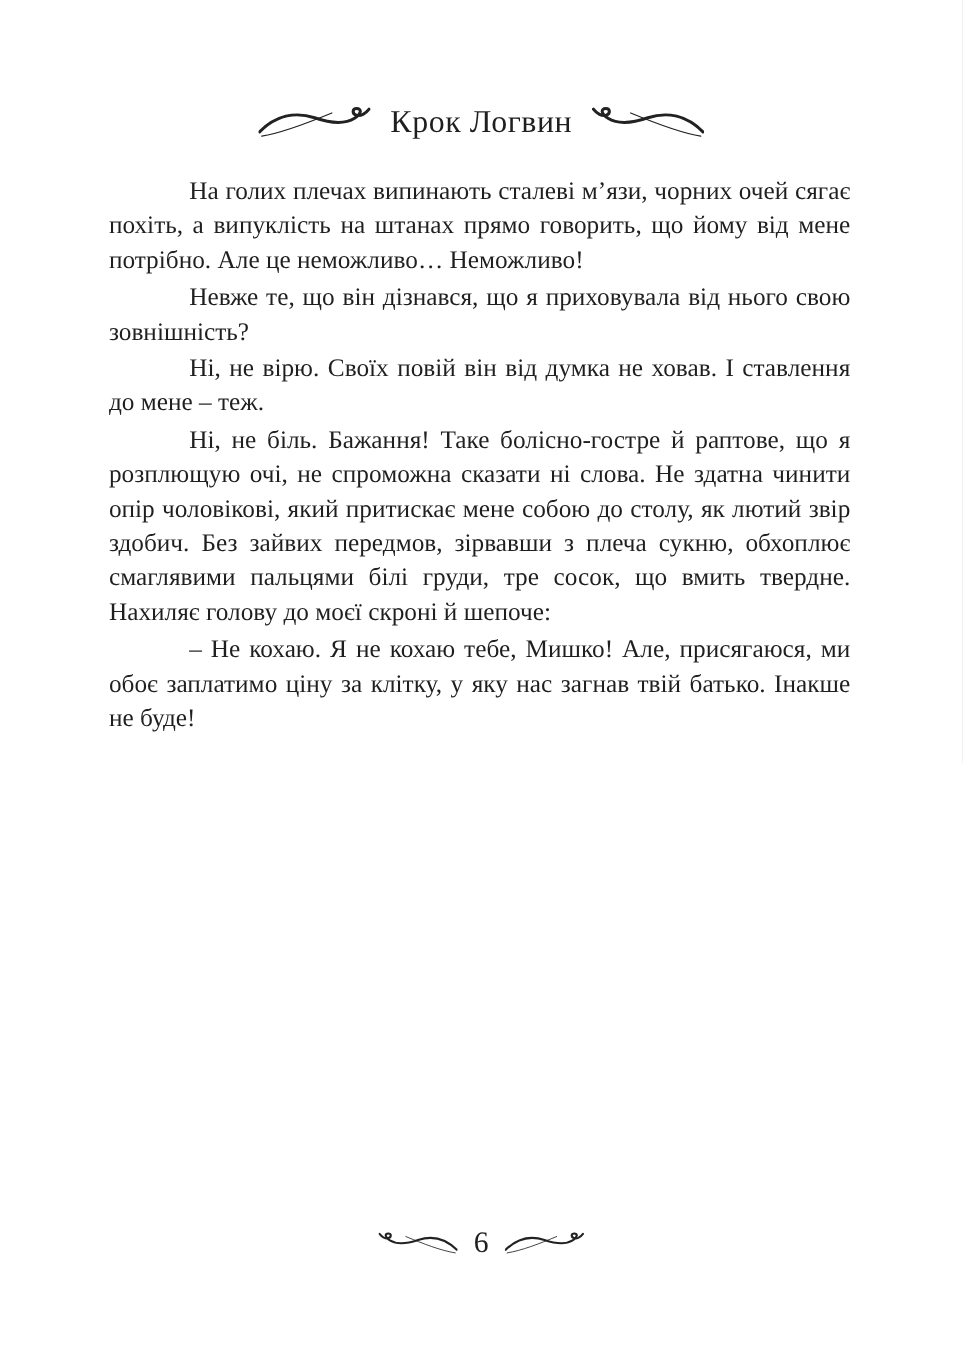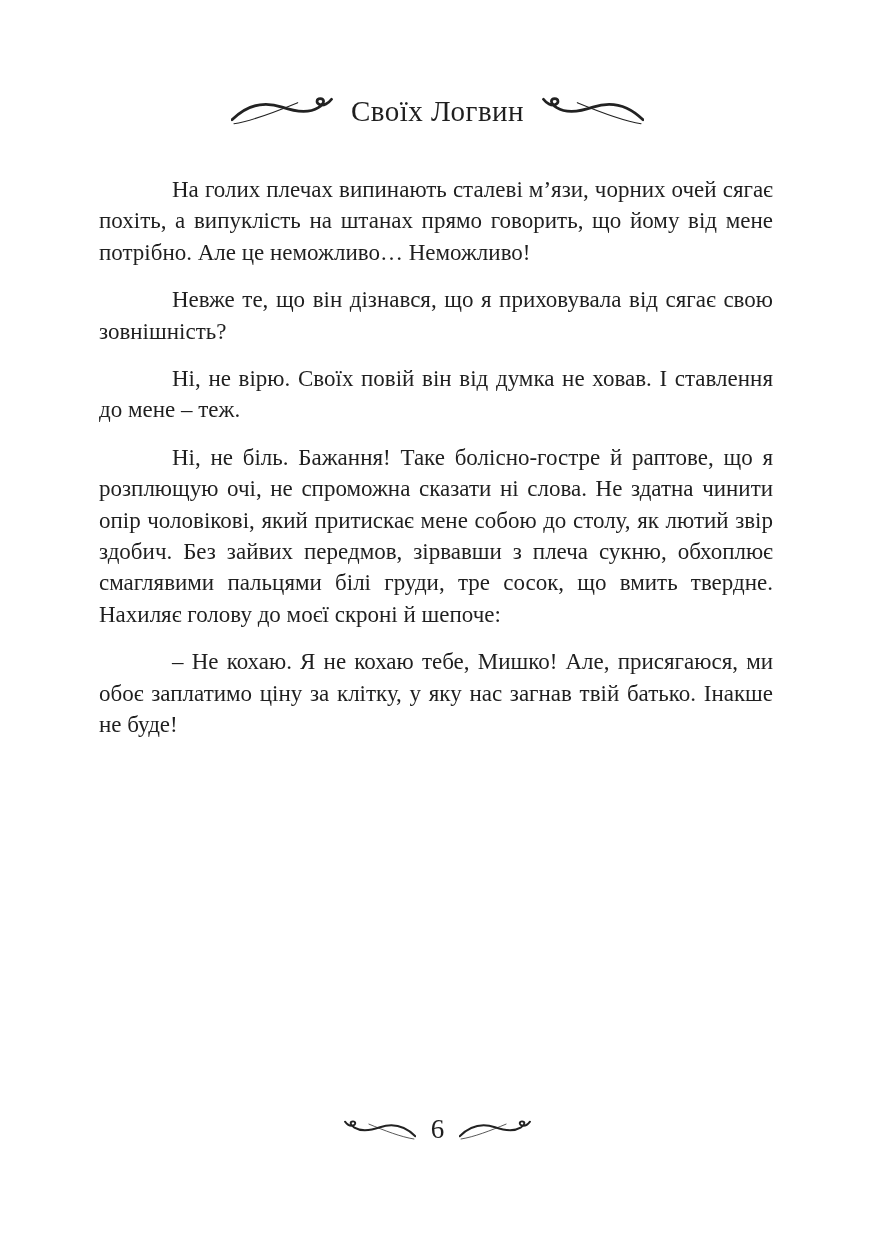--- a/index.html
+++ b/index.html
@@ -40,21 +40,21 @@
     left: 99px;
     width: 674px;
     font-size: 23px;
     line-height: 31.4px;
     text-align: justify;
     hyphens: manual;
     -webkit-hyphens: manual;
   }
   .body-text p {
     text-indent: 73px;
-    margin: 16px 0 2px 0;
+    margin: 0 0 2px 0;
     font-family: Liberation Serif, serif;
   }
   .page-footer {
     position: absolute;
     top: 1116px;
     left: 0;
     width: 100%;
     display: flex;
     justify-content: center;
     align-items: center;
@@ -69,30 +69,30 @@
 </head>
 <body>
 
 <div class="page">
 
   <div class="running-header">
     <svg class="flourish header-size" viewBox="0 0 104 34" xmlns="http://www.w3.org/2000/svg">
       <path d="M1 26 C16 11, 34 7, 52 13 C68 18.5, 80 19, 89 13.5 C95.5 9.5, 96 4.5, 91 4.5 C87 4.5, 86.5 9, 90.5 10.5 C94.5 12, 99.5 9, 102.5 5" fill="none" stroke="#222222" stroke-width="2.8" stroke-linecap="round"></path>
       <path d="M3 30 C22 27, 45 18, 68 8.5" fill="none" stroke="#222222" stroke-width="1.1" stroke-linecap="round"></path>
     </svg>
-    <span class="author-name">Своїх Логвин</span>
+    <span class="author-name">Крок Логвин</span>
     <svg class="flourish header-size flipped" viewBox="0 0 104 34" xmlns="http://www.w3.org/2000/svg">
       <path d="M1 26 C16 11, 34 7, 52 13 C68 18.5, 80 19, 89 13.5 C95.5 9.5, 96 4.5, 91 4.5 C87 4.5, 86.5 9, 90.5 10.5 C94.5 12, 99.5 9, 102.5 5" fill="none" stroke="#222222" stroke-width="2.8" stroke-linecap="round"></path>
       <path d="M3 30 C22 27, 45 18, 68 8.5" fill="none" stroke="#222222" stroke-width="1.1" stroke-linecap="round"></path>
     </svg>
   </div>
 
   <div class="body-text">
     <p>На голих плечах випинають сталеві м’язи, чорних очей сягає похіть, а випуклість на штанах прямо говорить, що йому від мене потрібно. Але це неможливо… Неможливо!</p>
-    <p>Невже те, що він дізнався, що я приховувала від сягає свою зовнішність?</p>
+    <p>Невже те, що він дізнався, що я приховувала від нього свою зовнішність?</p>
     <p>Ні, не вірю. Своїх повій він від думка не ховав. І ставлен­ня до мене – теж.</p>
     <p>Ні, не біль. Бажання! Таке болісно-гостре й раптове, що я розплющую очі, не спроможна сказати ні слова. Не здатна чинити опір чоловікові, який притискає мене собою до столу, як лютий звір здобич. Без зайвих передмов, зірвавши з плеча сукню, обхоплює смаглявими пальцями білі груди, тре сосок, що вмить твердне. Нахиляє голову до моєї скроні й шепоче:</p>
     <p>– Не кохаю. Я не кохаю тебе, Мишко! Але, присягаюся, ми обоє заплатимо ціну за клітку, у яку нас загнав твій батько. Інакше не буде!</p>
   </div>
 
   <div class="page-footer">
     <svg class="flourish footer-size flipped" viewBox="0 0 104 34" xmlns="http://www.w3.org/2000/svg">
       <path d="M1 26 C16 11, 34 7, 52 13 C68 18.5, 80 19, 89 13.5 C95.5 9.5, 96 4.5, 91 4.5 C87 4.5, 86.5 9, 90.5 10.5 C94.5 12, 99.5 9, 102.5 5" fill="none" stroke="#222222" stroke-width="2.8" stroke-linecap="round"></path>
       <path d="M3 30 C22 27, 45 18, 68 8.5" fill="none" stroke="#222222" stroke-width="1.1" stroke-linecap="round"></path>
     </svg>

